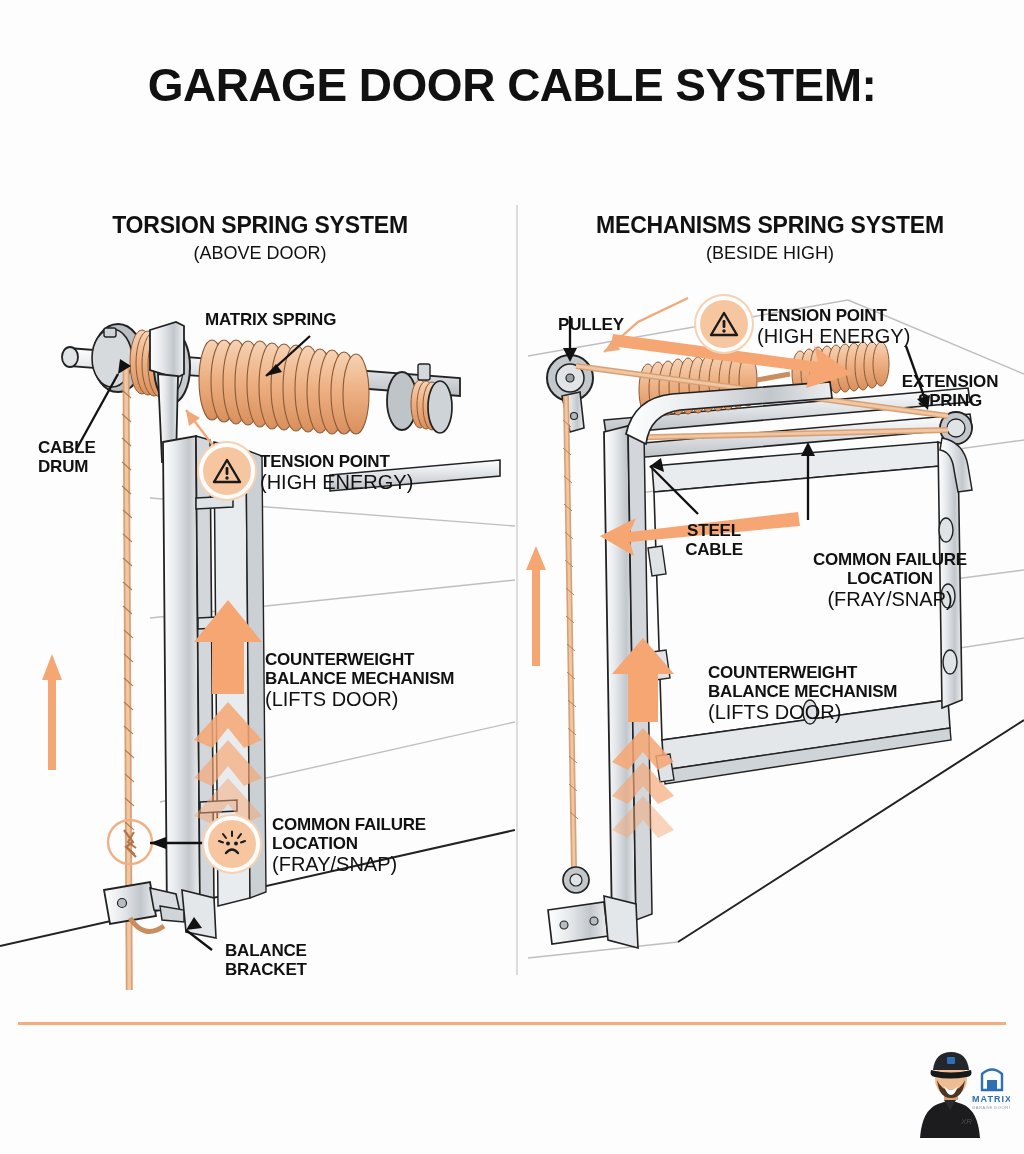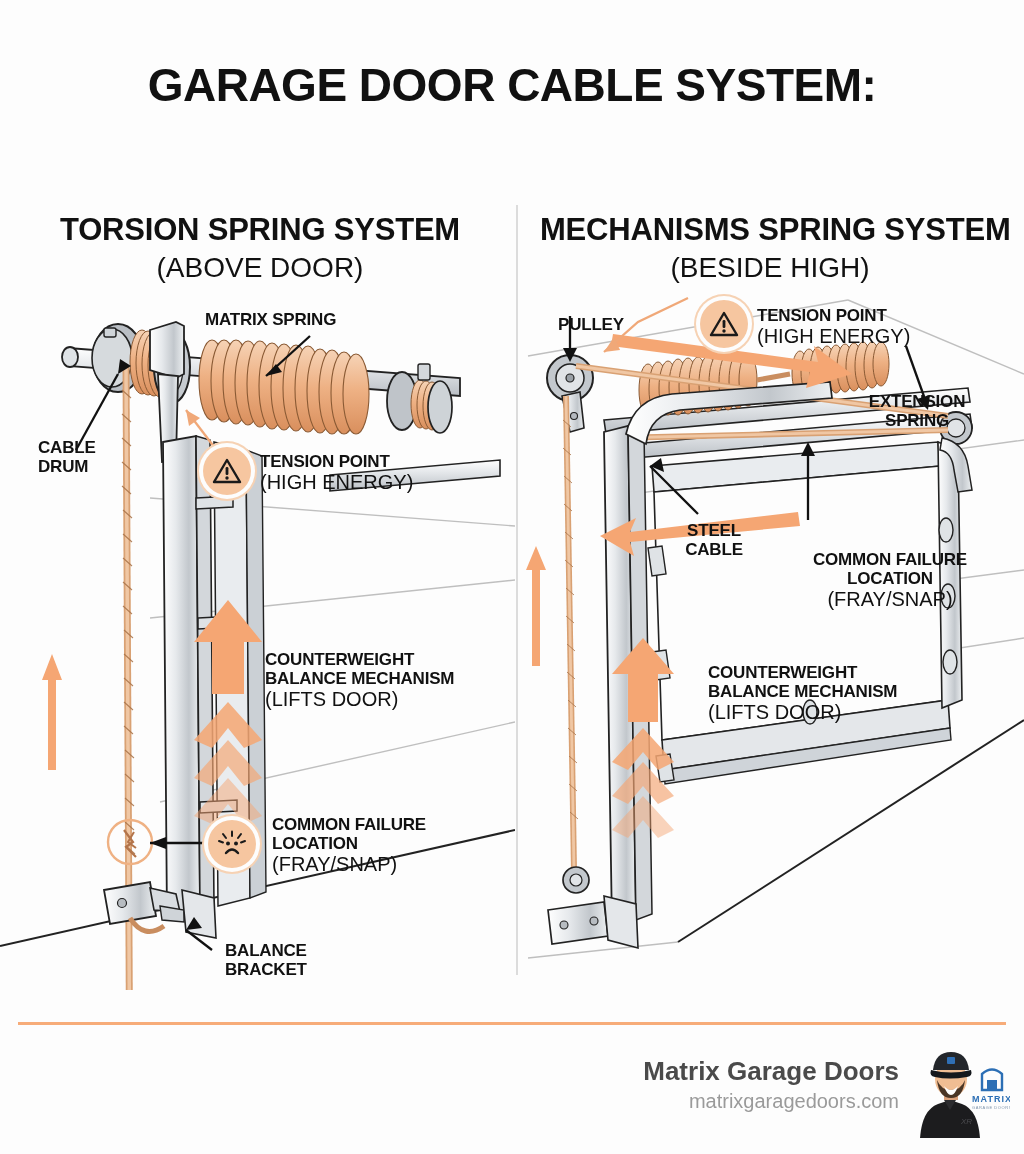--- a/index.html
+++ b/index.html
@@ -17,25 +17,25 @@
     text-align: center;
   }
   .title-line {
     font-size: 46px; font-weight: bold; letter-spacing: -0.5px;
     color: #111; line-height: 1.18; white-space: nowrap;
   }
 
   
   .panel-head { position: absolute; text-align: center; }
   .panel-head .ph-title {
-    font-size: 31px; font-weight: bold; color: #111; letter-spacing: -0.2px;
+    font-size: 23px; font-weight: bold; color: #111; letter-spacing: -0.2px;
     white-space: nowrap;
   }
   .panel-head .ph-sub {
-    font-size: 28px; font-weight: normal; color: #111; margin-top: 4px;
+    font-size: 18px; font-weight: normal; color: #111; margin-top: 4px;
     white-space: nowrap;
   }
   #head-left  { left: 30px;  top: 212px; width: 460px; }
   #head-right { left: 540px; top: 212px; width: 460px; }
 
   
   #divider {
     position: absolute; left: 516px; top: 205px;
     width: 2px; height: 770px; background: #dcdcdc;
   }
@@ -485,21 +485,21 @@
       <path d="M15 3 L28 25 L2 25 Z" fill="none" stroke="#1a1a1a" stroke-width="2.4" stroke-linejoin="round"></path>
       <rect x="13.6" y="10" width="2.8" height="8" rx="1.2" fill="#1a1a1a"></rect>
       <circle cx="15" cy="21" r="1.7" fill="#1a1a1a"></circle>
     </svg>
   </div>
   <div class="lbl" style="left:757px; top:306px;">
     <div class="l1">TENSION POINT</div>
     <div class="l2">(HIGH ENERGY)</div>
   </div>
 
-  <div class="lbl ctr" style="left:842px; top:372px; width:150px;margin-top:20px;">
+  <div class="lbl ctr" style="left:875px; top:372px; width:150px;">
     <div class="l1">EXTENSION</div>
     <div class="l1">SPRING</div>
   </div>
 
   <div class="lbl ctr" style="left:666px; top:521px; width:96px;">
     <div class="l1">STEEL</div>
     <div class="l1">CABLE</div>
   </div>
 
   <div class="lbl ctr" style="left:780px; top:550px; width:220px;">
@@ -509,24 +509,20 @@
   </div>
 
   <div class="lbl" style="left:708px; top:663px;">
     <div class="l1">COUNTERWEIGHT</div>
     <div class="l1">BALANCE MECHANISM</div>
     <div class="l2">(LIFTS DOOR)</div>
   </div>
 
   <div id="footer-rule"></div>
   <div id="footer">
-    <div id="brand-text">
-      <div id="brand-name">Matrix Garage Doors</div>
-      <div id="brand-url">matrixgaragedoors.com</div>
-    </div>
 
     <svg id="brand-avatar" viewBox="0 0 104 92">
 
       <path d="M14 92 q2 -28 18 -34 l12 -4 l12 4 q16 6 18 34 Z" fill="#1c1c1e"></path>
       <path d="M38 54 l6 10 l6 -10 l-4 -4 l-4 0 Z" fill="#2b2b2e"></path>
       <text x="55" y="78" font-family="Liberation Sans, sans-serif" font-size="8" fill="#4a4a4e" font-style="italic">XR</text>
 
       <path d="M38 44 h14 v10 h-14 Z" fill="#d9a07a"></path>
 
       <ellipse cx="45" cy="33" rx="16" ry="18" fill="#f0bd93"></ellipse>

